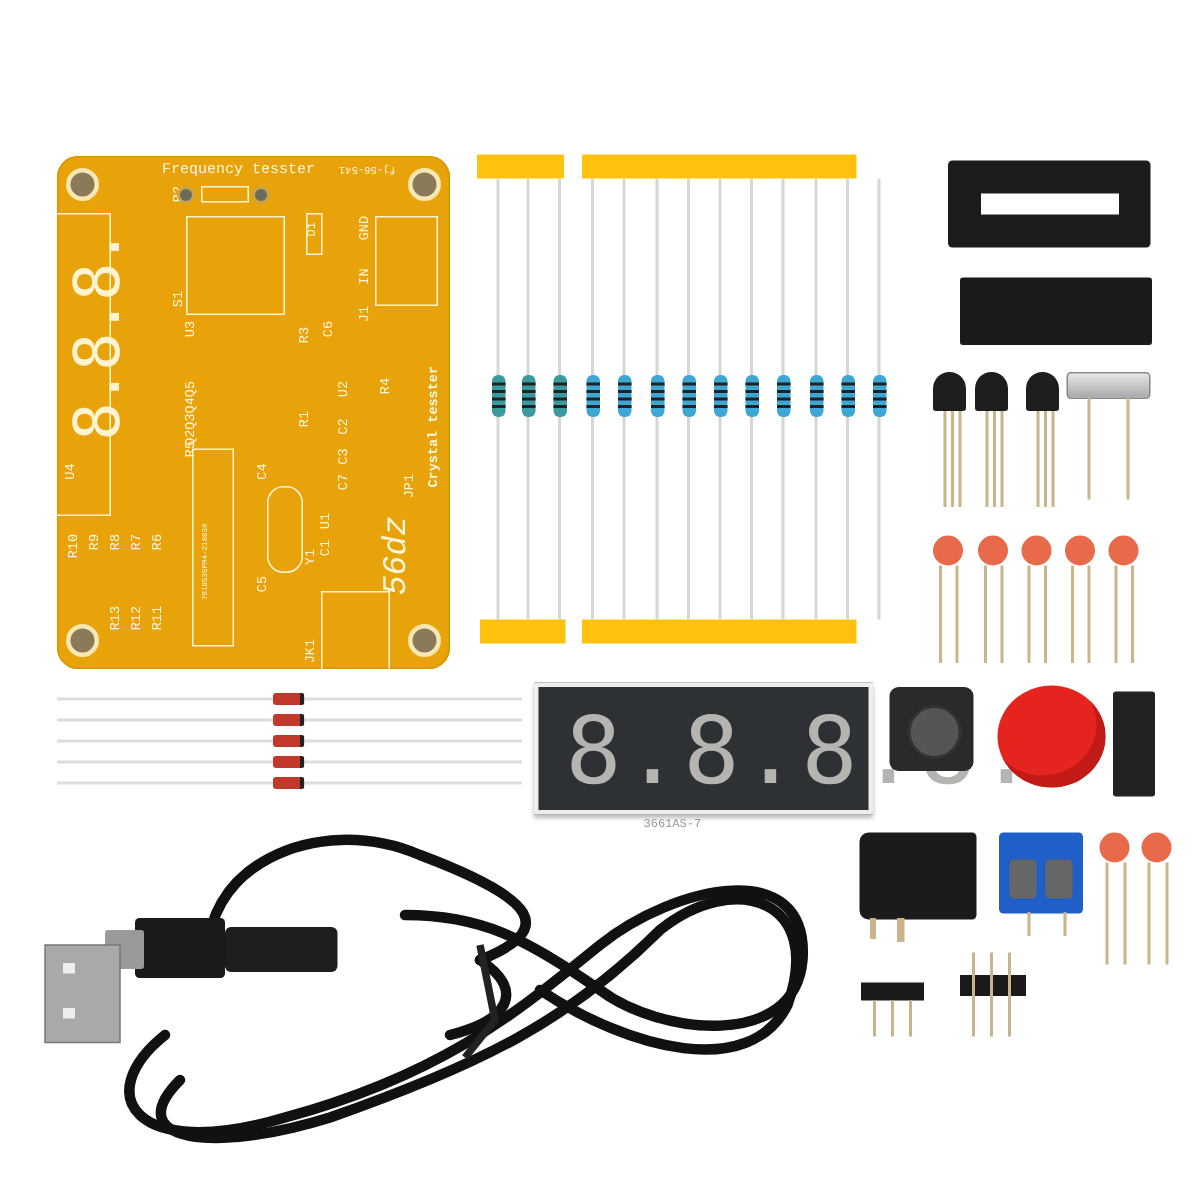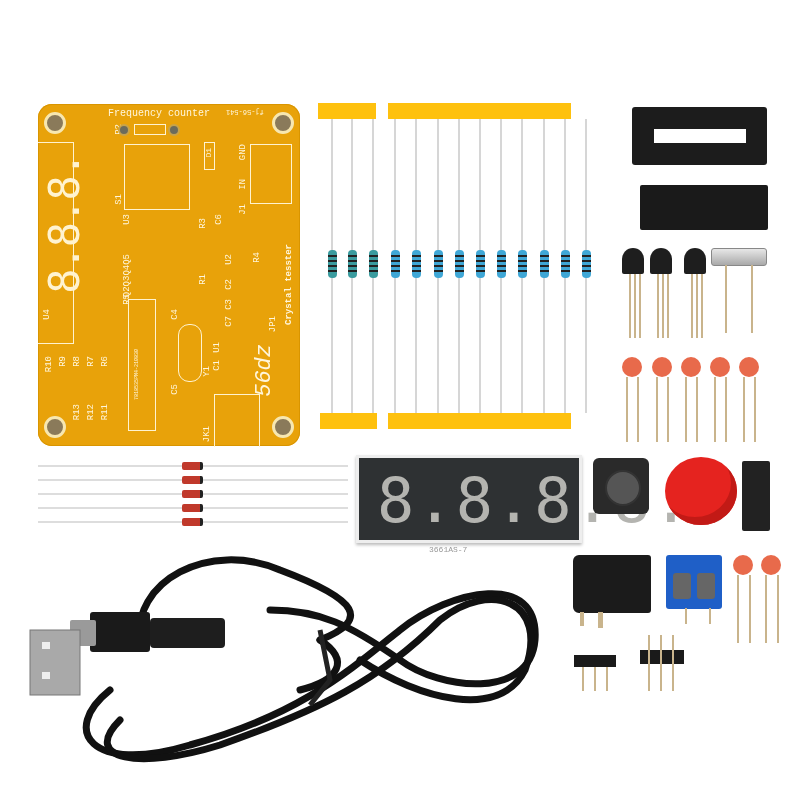--- a/index.html
+++ b/index.html
@@ -45,21 +45,21 @@
 </style>
 </head>
 <body>
 
 <div class="abs pcb">
   <div class="hole" style="left:6px;top:8px"></div>
   <div class="hole" style="right:6px;top:8px"></div>
   <div class="hole" style="left:6px;bottom:8px"></div>
   <div class="hole" style="right:6px;bottom:8px"></div>
 
-  <div class="silk" style="left:70px;top:4px;font-size:10px">Frequency counter</div>
+  <div class="silk" style="left:70px;top:4px;font-size:10px">Frequency tesster</div>
   <div class="silk" style="left:188px;top:4px;font-size:7px;transform:rotate(180deg)">fj-56-541</div>
 
   <div class="outline" style="left:0;top:38px;width:35px;height:200px;border-left:none"></div>
   <div class="seg7 vtext" style="left:6px;top:50px">8.8.8.</div>
 
   <div class="silk vtext" style="left:4px;top:205px">U4</div>
   <div class="silk vtext" style="left:76px;top:20px">R2</div>
   <div class="outline" style="left:96px;top:20px;width:30px;height:9px"></div>
   <div class="pad" style="left:80px;top:20px"></div>
   <div class="pad" style="left:130px;top:20px"></div>

